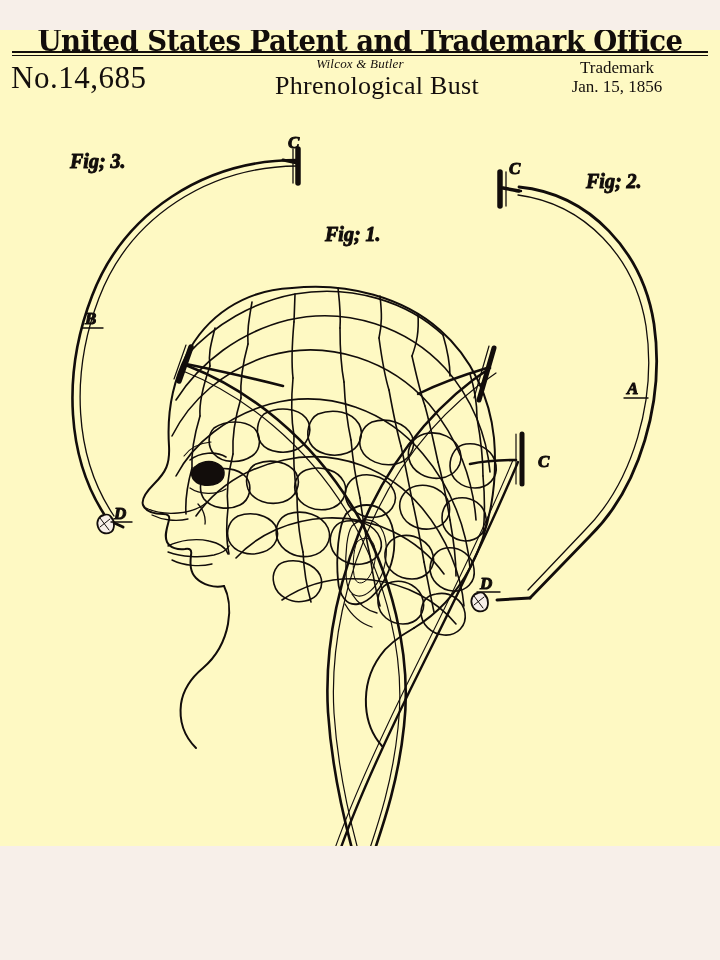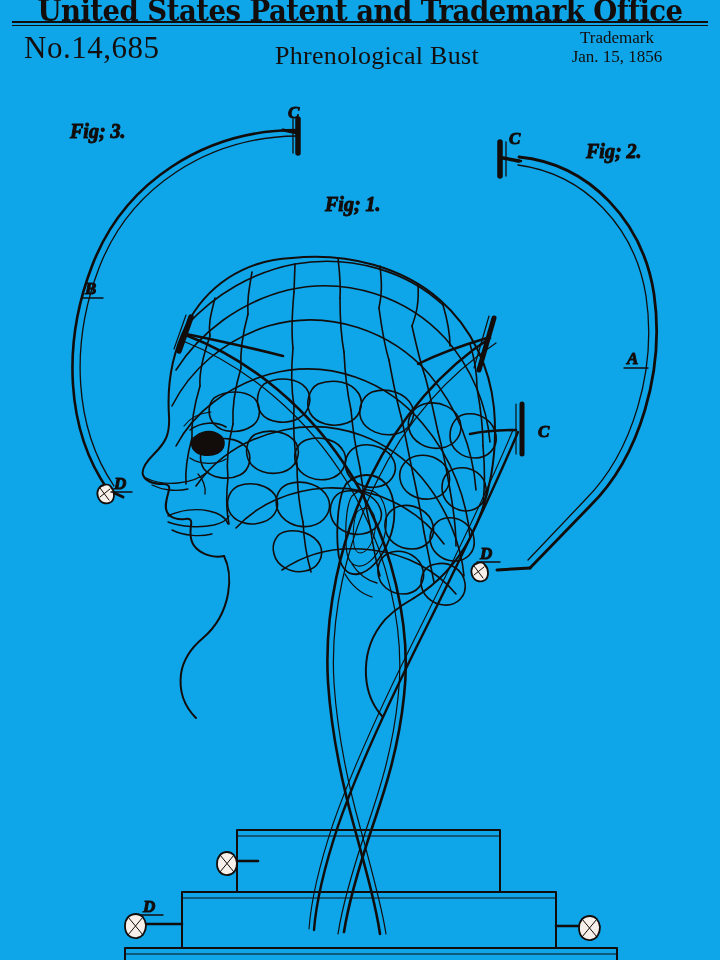--- a/index.html
+++ b/index.html
@@ -4,25 +4,26 @@
 <title>Phrenological Bust Patent Plate</title>
 <style>
   html, body {
     margin: 0;
     padding: 0;
     background: #f7efe9;
   }
   #page {
     position: relative;
     width: 720px;
-    height: 960px;
-    background: #0ea5e9;
+    height: 816px;
+    background: #fef9c3;
     overflow: hidden;
     font-family: "Liberation Serif", serif;
     color: #140f0d;
+    margin-top: 30px;
     -webkit-font-smoothing: antialiased;
   }
 
   
   #masthead {
     position: absolute;
     left: 0; top: 0;
     width: 720px;
     height: 26px;
   }
@@ -56,21 +57,21 @@
   }
 
   #header-row {
     position: absolute;
     left: 0; top: 28px;
     width: 720px;
     height: 56px;
   }
   #patent-number {
     position: absolute;
-    left: 24px; top: 2px;
+    left: 11px; top: 2px;
     font-size: 31px;
     letter-spacing: 0.5px;
     font-family: "Liberation Serif", serif;
   }
   #inventors {
     position: absolute;
     left: 0; top: -2px;
     width: 720px;
     text-align: center;
     font-style: italic;
@@ -129,20 +130,21 @@
 <div id="page">
 
   <div id="masthead">
     <div id="masthead-title">United States Patent and Trademark Office</div>
     <div id="rule-thick"></div>
     <div id="rule-thin"></div>
   </div>
 
   <div id="header-row">
     <div id="patent-number">No.14,685</div>
+    <div id="inventors">Wilcox &amp; Butler</div>
     <div id="invention-title">Phrenological Bust</div>
     <div id="patent-date">
       <span class="d1">Trademark</span>
       <span class="d2">Jan. 15, 1856</span>
     </div>
   </div>
 
   <div id="drawing">
     <svg width="720" height="874" viewBox="0 0 720 874" xmlns="http://www.w3.org/2000/svg">
 

